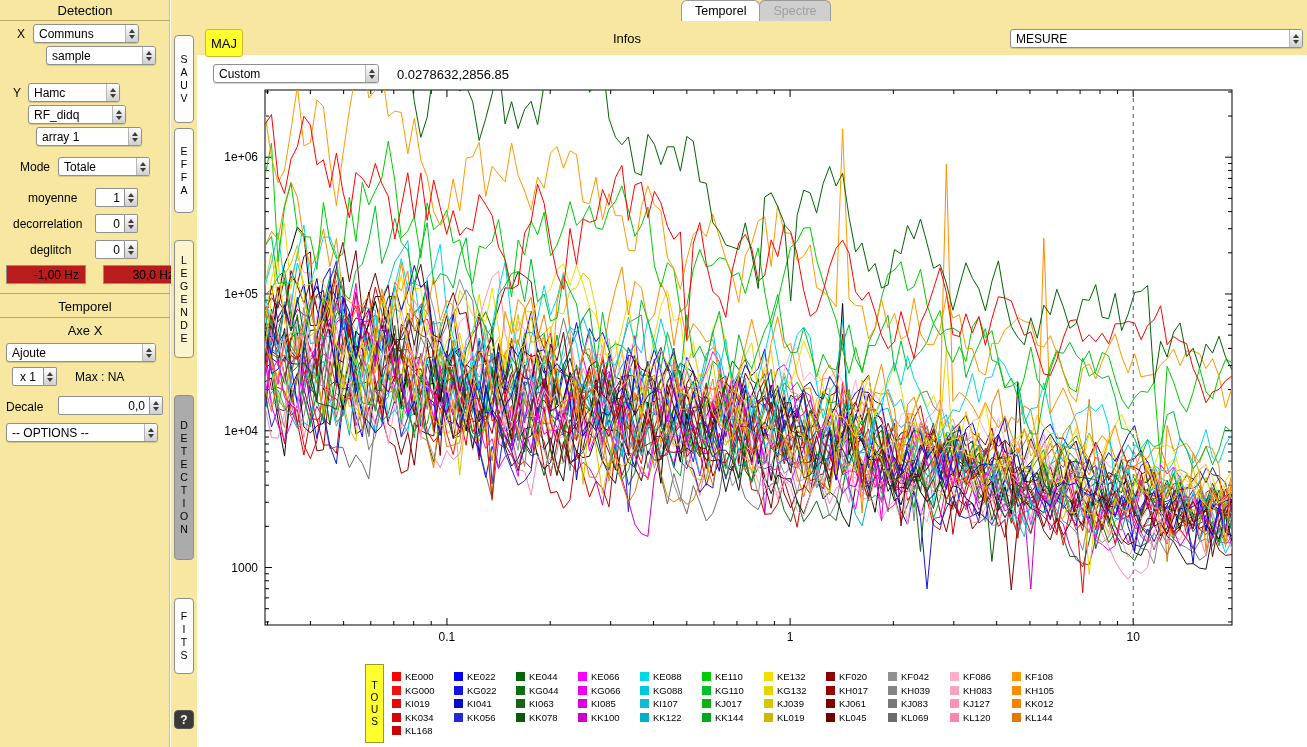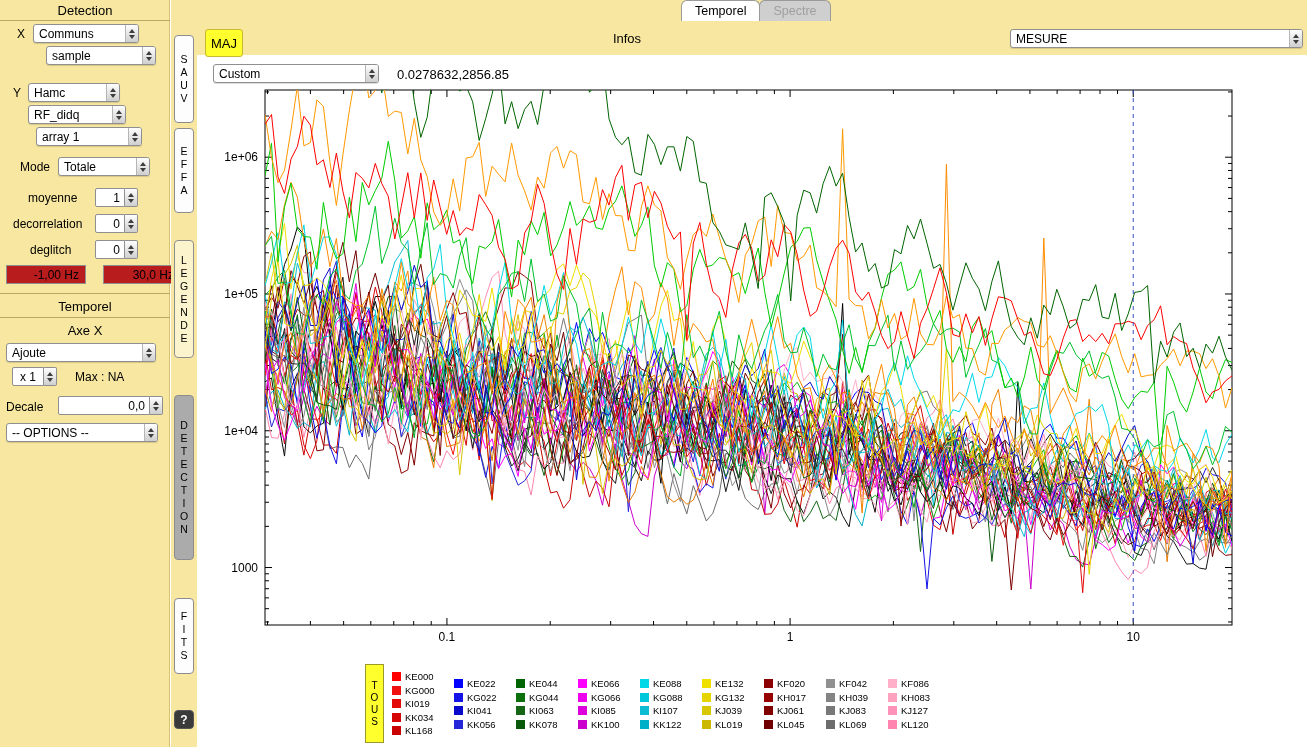--- a/index.html
+++ b/index.html
@@ -55,21 +55,21 @@
 
   
   .plotwrap{position:absolute;left:6px;top:88px;width:1101px;height:562px;}
   svg text{font-family:"Liberation Sans",sans-serif;font-size:12px;fill:#000;}
 
   
   .legend{position:absolute;left:168px;top:664px;display:flex;align-items:flex-start;}
   .tousbtn{width:19px;height:79px;background:#ffff2d;border:1px solid #9a9a2a;display:flex;flex-direction:column;
            align-items:center;justify-content:center;font-size:10px;margin-right:8px;}
   .tousbtn span{line-height:12px;}
-  .lcols{display:flex;padding-top:6px;align-items:center;}
+  .lcols{display:flex;padding-top:6px;}
   .lcol{width:62px;display:flex;flex-direction:column;}
   .litem{display:flex;align-items:center;height:13.5px;}
   .sw{width:9px;height:9px;margin-right:4px;flex:none;border:none;display:inline-block;}
   .llab{font-size:9.5px;white-space:nowrap;}
 </style>
 </head>
 <body>
 
 <div class="app">
 
@@ -563,20 +563,38 @@
               <span class="sw" style="background: rgb(12, 188, 210);"></span>
               <span class="llab">KI107</span>
             </div>
             <div class="litem">
               <span class="sw" style="background: rgb(0, 176, 200);"></span>
               <span class="llab">KK122</span>
             </div>
           </div>
           <div class="lcol">
             <div class="litem">
+              <span class="sw" style="background: rgb(0, 204, 0);"></span>
+              <span class="llab">KE110</span>
+            </div>
+            <div class="litem">
+              <span class="sw" style="background: rgb(0, 192, 44);"></span>
+              <span class="llab">KG110</span>
+            </div>
+            <div class="litem">
+              <span class="sw" style="background: rgb(14, 180, 14);"></span>
+              <span class="llab">KJ017</span>
+            </div>
+            <div class="litem">
+              <span class="sw" style="background: rgb(0, 168, 30);"></span>
+              <span class="llab">KK144</span>
+            </div>
+          </div>
+          <div class="lcol">
+            <div class="litem">
               <span class="sw" style="background: rgb(240, 224, 0);"></span>
               <span class="llab">KE132</span>
             </div>
             <div class="litem">
               <span class="sw" style="background: rgb(230, 212, 0);"></span>
               <span class="llab">KG132</span>
             </div>
             <div class="litem">
               <span class="sw" style="background: rgb(216, 198, 0);"></span>
               <span class="llab">KJ039</span>
@@ -633,16 +651,34 @@
             </div>
             <div class="litem">
               <span class="sw" style="background: rgb(255, 146, 184);"></span>
               <span class="llab">KJ127</span>
             </div>
             <div class="litem">
               <span class="sw" style="background: rgb(255, 132, 176);"></span>
               <span class="llab">KL120</span>
             </div>
           </div>
+          <div class="lcol">
+            <div class="litem">
+              <span class="sw" style="background: rgb(255, 153, 0);"></span>
+              <span class="llab">KF108</span>
+            </div>
+            <div class="litem">
+              <span class="sw" style="background: rgb(255, 140, 0);"></span>
+              <span class="llab">KH105</span>
+            </div>
+            <div class="litem">
+              <span class="sw" style="background: rgb(242, 131, 0);"></span>
+              <span class="llab">KK012</span>
+            </div>
+            <div class="litem">
+              <span class="sw" style="background: rgb(230, 122, 0);"></span>
+              <span class="llab">KL144</span>
+            </div>
+          </div>
         </div>
     </div>
   </main>
 </div>
 
 </body></html>

